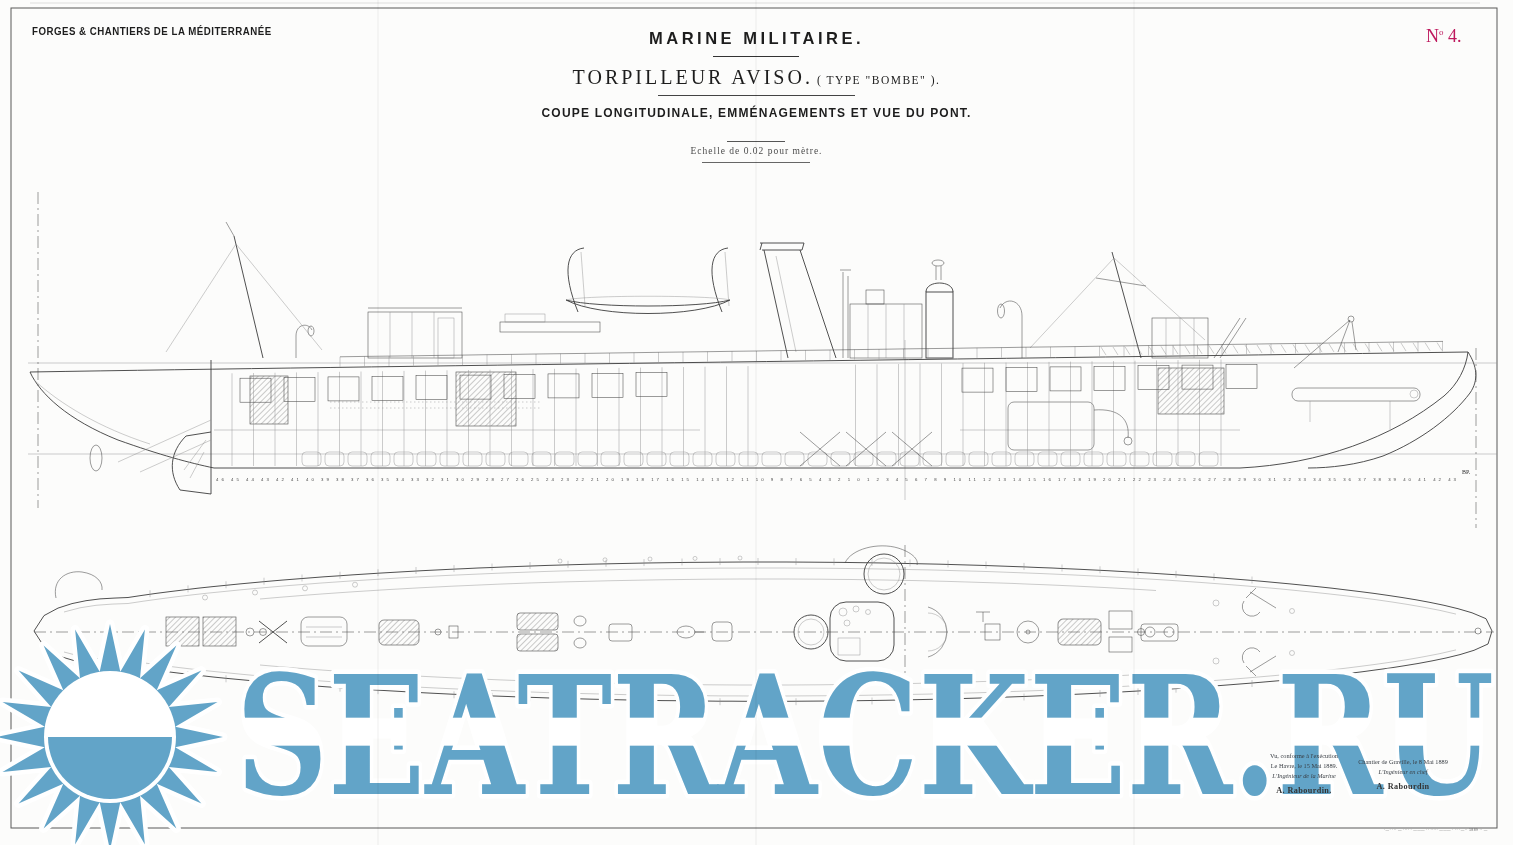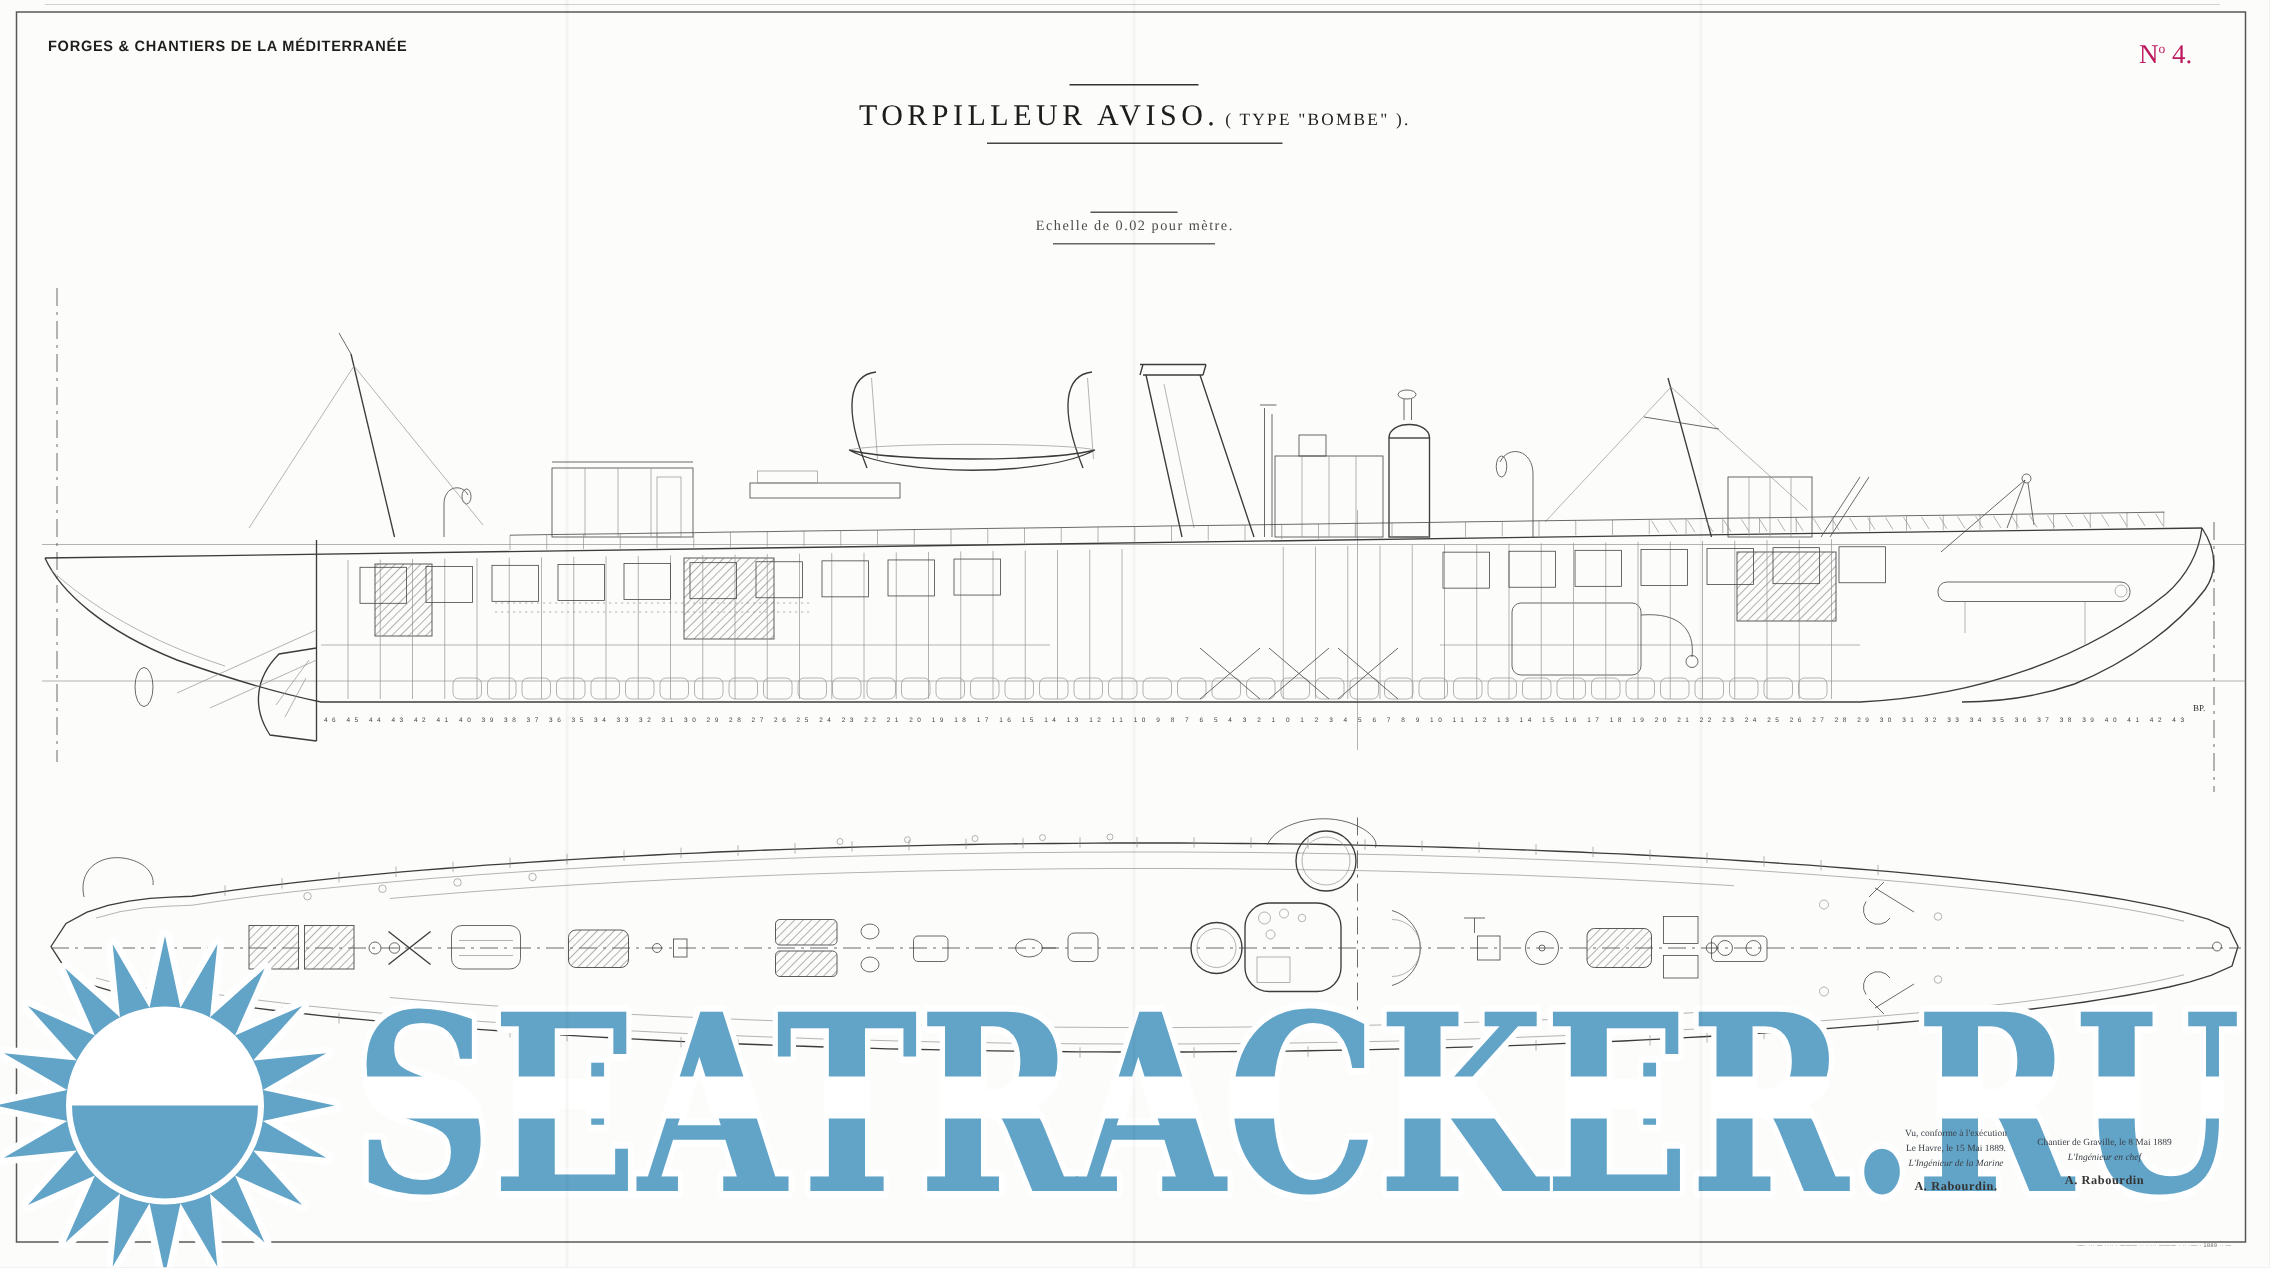--- a/index.html
+++ b/index.html
@@ -468,26 +468,28 @@
           <polygon points="110.0,624.0 120.3,671.8 144.9,629.5 140.0,678.2 176.4,645.6 156.7,690.3 201.4,670.6 168.8,707.0 217.5,702.1 175.2,726.7 223.0,737.0 175.2,747.3 217.5,771.9 168.8,767.0 201.4,803.4 156.7,783.7 176.4,828.4 140.0,795.8 144.9,844.5 120.3,802.2 110.0,850.0 99.7,802.2 75.1,844.5 80.0,795.8 43.6,828.4 63.3,783.7 18.6,803.4 51.2,767.0 2.5,771.9 44.8,747.3 -3.0,737.0 44.8,726.7 2.5,702.1 51.2,707.0 18.6,670.6 63.3,690.3 43.6,645.6 80.0,678.2 75.1,629.5 99.7,671.8 " fill="#62a4c8"></polygon>
           <circle cx="110" cy="737" r="66" fill="#fff"></circle>
           <path d="M48,737 A62,62 0 0 1 172,737 Z" fill="#fff"></path>
           <path d="M48,737 A62,62 0 0 0 172,737 Z" fill="#62a4c8"></path>
         </g>
     <text id="wmtext" x="236" y="794" font-size="164" font-weight="bold" font-family="DejaVu Serif, serif" textLength="1258" lengthAdjust="spacingAndGlyphs" fill="url(#wmgrad)" stroke="#ffffff" stroke-width="9" stroke-linejoin="round" paint-order="stroke">SEATRACKER.RU</text>
   </g>
 </svg>
 
 <div class="hdr manufacturer">FORGES &amp; CHANTIERS DE LA MÉDITERRANÉE</div>
+<div class="hdr centered title">MARINE MILITAIRE.</div>
 <div class="rule rule-title"></div>
 <div class="hdr centered subtitle">
   <span class="main">TORPILLEUR AVISO.</span>
   <span class="paren">( TYPE "BOMBE" ).</span>
 </div>
 <div class="rule rule-sub"></div>
+<div class="hdr centered caption">COUPE LONGITUDINALE, EMMÉNAGEMENTS ET VUE DU PONT.</div>
 <div class="rule scale-dash"></div>
 <div class="hdr centered scale">Echelle de 0.02 pour mètre.</div>
 <div class="rule rule-scale"></div>
 <div class="hdr plate">
   <span>N</span><sup>o</sup>
   <span>4.</span>
 </div>
 
 <div class="sig sig-left">
   <div>Vu, conforme à l'exécution</div>

